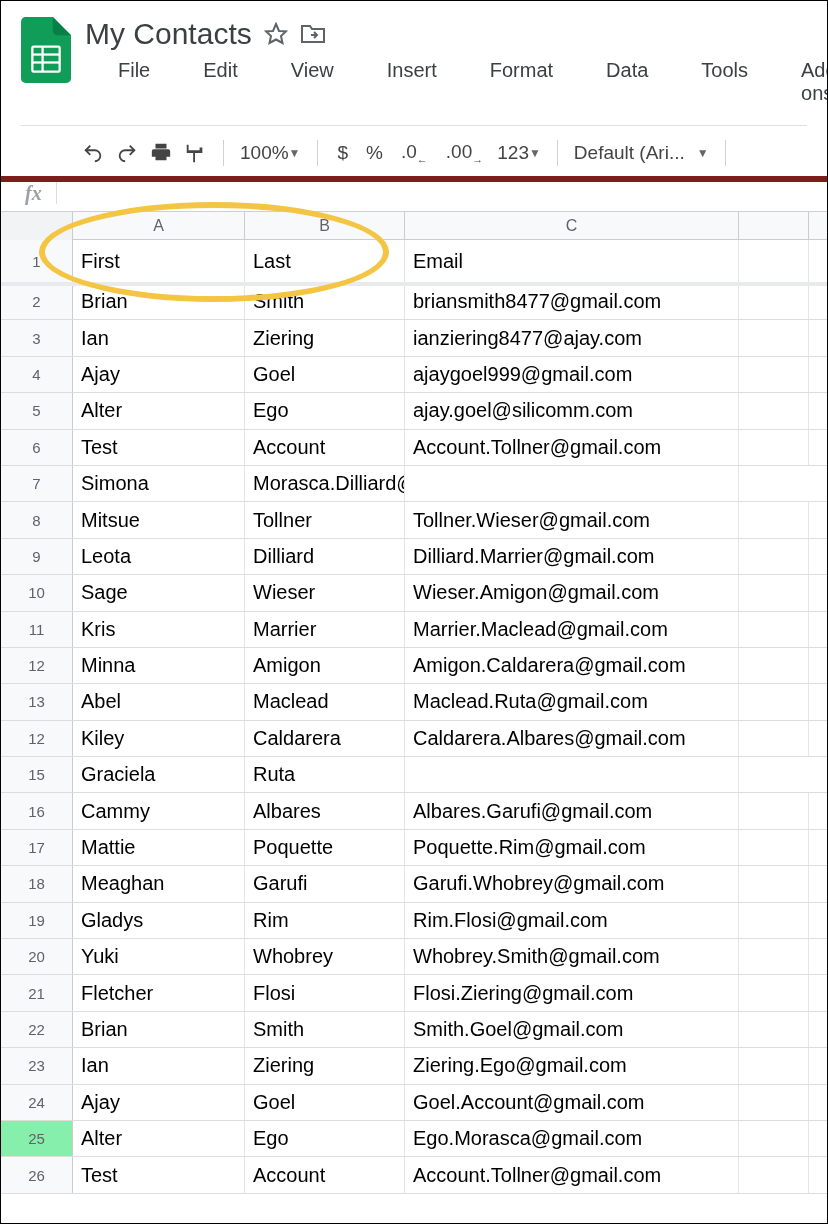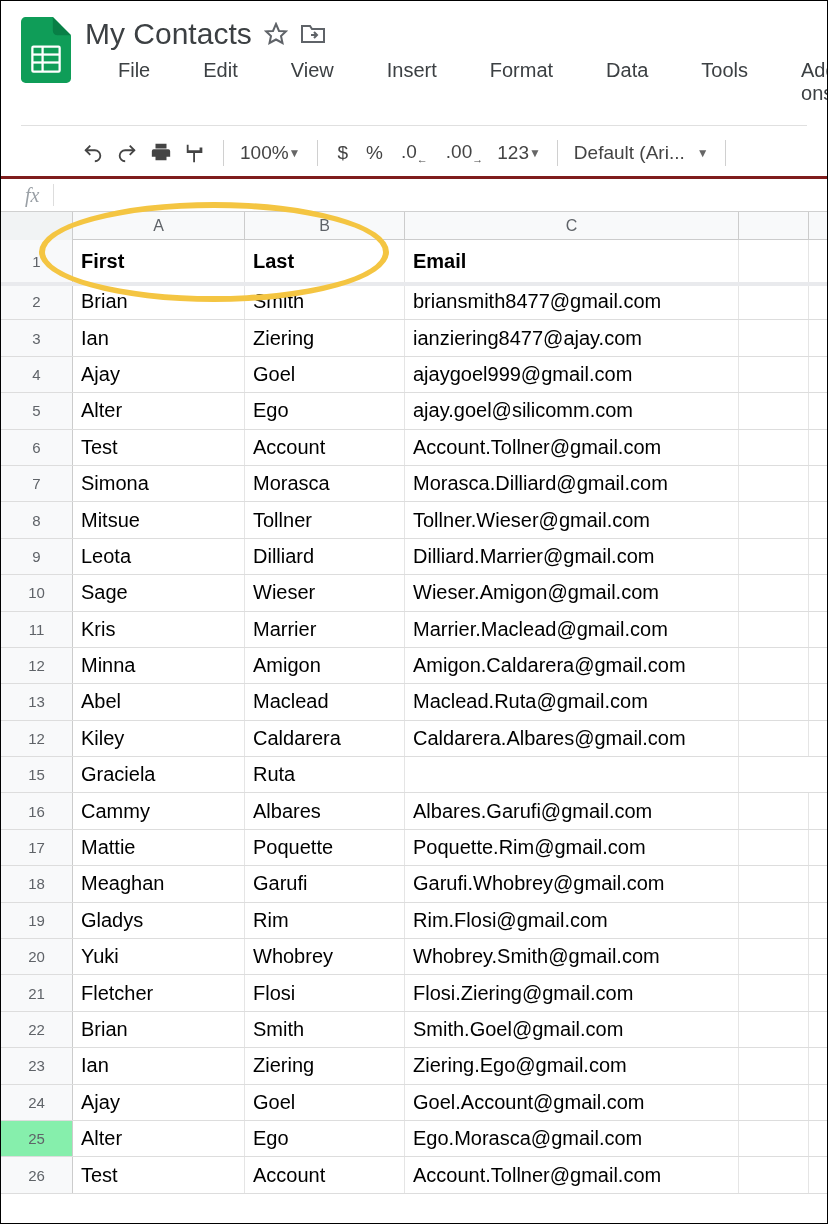--- a/index.html
+++ b/index.html
@@ -66,25 +66,26 @@
   }
   .tb-icon { width: 24px; height: 24px; display:inline-flex; align-items:center; justify-content:center; color:#444; }
   .tb-divider { width:1px; height:26px; background:#d0d0d0; margin:0 6px; }
   .zoom-box { display:flex; align-items:center; gap:0; font-size:19px; color:#444; }
   .caret-down { font-size:12px; color:#666; }
   .tb-text { font-size:19px; color:#444; padding:0 4px; }
   .font-box { display:flex; align-items:center; gap:12px; font-size:19px; color:#444; }
   
   .formula-bar {
     display:flex;
-    align-items:center;
+    align-items:flex-start;
     height:36px;
-    border-top:3px solid #7f1d1d;
+    border-top:6px solid #7f1d1d;
     border-bottom:1px solid #d0d0d0;
     padding:0 24px;
+    font-weight:bold;
   }
   .fx-label { font-style: italic; font-family: Georgia, serif; color:#9aa0a6; font-size:20px; margin-right:14px; }
   .fx-sep { width:1px; height:22px; background:#ddd; }
   
   .grid { position: relative; }
   .col-headers {
     display:grid;
     grid-template-columns: 72px 172px 160px 334px 70px;
     height:28px;
     background:#f8f9fa;
@@ -118,21 +119,21 @@
   .cell {
     border-right:1px solid #e5e5e5;
     padding:0 8px;
     font-size:20px;
     color:#000;
     display:flex;
     align-items:center;
     white-space:nowrap;
     overflow:hidden;
   }
-  .header-row .cell { font-weight:700; }
+  .header-row .cell { font-weight:400; }
   .header-row { position:relative; }
   .header-row::after {
     content:"";
     position:absolute;
     left:0; right:0; bottom:-3px;
     height:4px;
     background:#e9eaed;
   }
   .row-sel .row-head { background:#86efac; }
   
@@ -288,21 +289,20 @@
         <div class="data-row">
           <div class="row-head">6</div>
           <div class="cell">Test</div>
           <div class="cell">Account</div>
           <div class="cell">Account.Tollner@gmail.com</div>
           <div class="cell"></div>
         </div>
         <div class="data-row">
           <div class="row-head">7</div>
           <div class="cell">Simona</div>
-          <div class="cell">Morasca</div>
           <div class="cell">Morasca.Dilliard@gmail.com</div>
           <div class="cell"></div>
         </div>
         <div class="data-row">
           <div class="row-head">8</div>
           <div class="cell">Mitsue</div>
           <div class="cell">Tollner</div>
           <div class="cell">Tollner.Wieser@gmail.com</div>
           <div class="cell"></div>
         </div>

